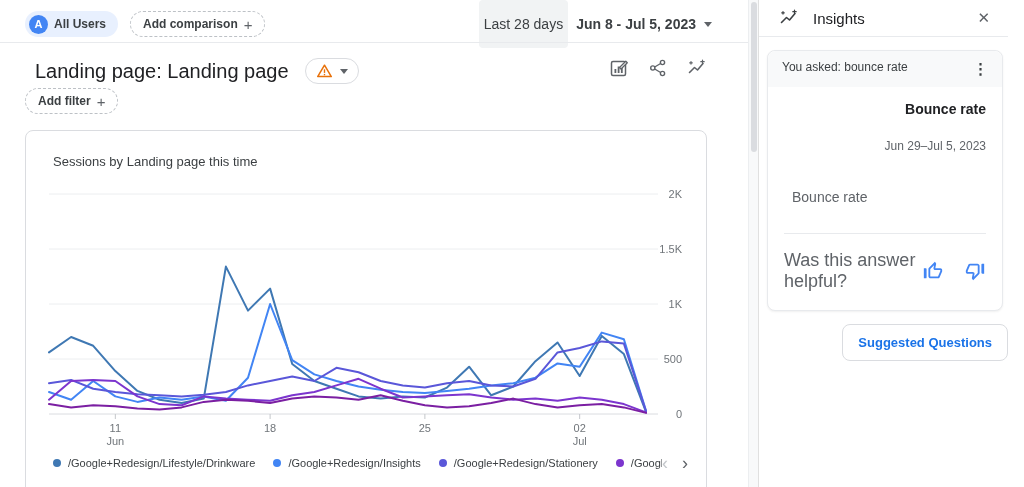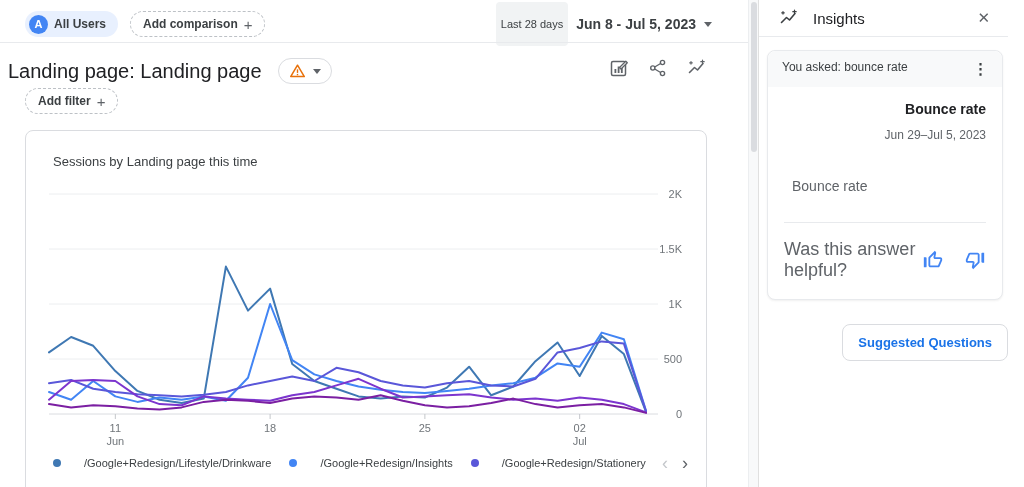--- a/index.html
+++ b/index.html
@@ -8,42 +8,42 @@
   .main { position:absolute; left:0; top:0; width:748px; height:487px; background:#fff; }
 
   
   .topbar { position:absolute; left:25px; right:36px; top:10px; height:28px; display:flex; align-items:center; }
   .chip { display:inline-flex; align-items:center; gap:6px; height:26px; border-radius:14px; padding:0 12px; font-size:12px; color:#3c4043; cursor:pointer; }
   .chip.solid { background:#e8f0fe; padding-left:4px; font-weight:bold; }
   .chip.dashed { border:1px dashed #bdc1c6; background:#fff; margin-left:12px; font-weight:bold; }
   .avatar { width:19px; height:19px; border-radius:50%; background:#4285f4; color:#fff; font-size:11px; font-weight:bold; display:flex; align-items:center; justify-content:center; }
   .plus { font-size:15px; color:#5f6368; font-weight:normal; }
   .date-zone { margin-left:auto; display:flex; align-items:center; gap:8px; cursor:pointer; }
-  .preset { font-size:11px; color:#3c4043; background:#f1f3f4; border-radius:4px; padding:16px 5px; }
+  .preset { font-size:14px; color:#3c4043; background:#f1f3f4; border-radius:4px; padding:16px 5px; }
   .daterange { font-size:14px; font-weight:bold; color:#3c4043; }
   .caret { width:0; height:0; border-left:4px solid transparent; border-right:4px solid transparent; border-top:5px solid #5f6368; display:inline-block; }
   .topdivider { position:absolute; left:0; right:0; top:42px; height:1px; background:#e8eaed; }
 
   
-  .title-row { position:absolute; left:8px; top:56px; height:30px; display:flex; align-items:center; gap:16px; }
+  .title-row { position:absolute; left:35px; top:56px; height:30px; display:flex; align-items:center; gap:16px; }
   .page-title { font-size:20px; color:#202124; }
   .warn-pill { display:inline-flex; align-items:center; gap:7px; border:1px solid #dadce0; border-radius:15px; height:26px; padding:0 10px; cursor:pointer; }
   .toolbar { position:absolute; right:41px; top:58px; display:flex; align-items:center; gap:19px; }
   .tool-btn { width:20px; height:20px; cursor:pointer; display:flex; align-items:center; justify-content:center; }
   .filter-row { position:absolute; left:25px; top:88px; }
 
   
   .card { position:absolute; left:25px; top:130px; width:682px; height:380px; border:1px solid #dadce0; border-radius:8px; background:#fff; }
   .card-title { position:absolute; left:27px; top:23px; font-size:13px; color:#3c4043; }
   .chart-wrap { position:absolute; left:0; top:48px; width:682px; height:270px; }
   svg text.ylab { fill:#70757a; font-size:11px; font-family:"Liberation Sans",sans-serif; }
   svg text.xlab { fill:#70757a; font-size:11px; font-family:"Liberation Sans",sans-serif; }
   .legend-row { position:absolute; left:27px; right:18px; top:322px; height:20px; display:flex; align-items:center; }
   .legend-items { display:flex; align-items:center; gap:18px; overflow:hidden; }
-  .legend-item { display:flex; align-items:center; gap:23px; font-size:11px; color:#3c4043; white-space:nowrap; }
+  .legend-item { display:flex; align-items:center; gap:7px; font-size:11px; color:#3c4043; white-space:nowrap; }
   .legend-dot { width:8px; height:8px; border-radius:50%; flex:none; }
   .legend-label-wrap { position:relative; }
   .legend-item.truncated .legend-label-wrap { max-width:66px; overflow:hidden; }
   .legend-nav { margin-left:auto; display:flex; align-items:center; gap:14px; }
   .chev { font-size:18px; line-height:16px; cursor:pointer; }
   .chev.disabled { color:#c4c7cb; }
   .chev.active { color:#5f6368; }
 
   
   .scrollbar { position:absolute; left:748px; top:0; width:10px; height:487px; background:#f8f9fa; border-left:1px solid #eceef0; }
@@ -53,21 +53,21 @@
   .panel { position:absolute; left:758px; top:0; width:250px; height:487px; background:#fff; border-left:1px solid #e0e0e0; }
   .panel-header { position:absolute; left:0; right:0; top:0; height:37px; display:flex; align-items:center; padding:0 14px 0 20px; border-bottom:1px solid #e8eaed; }
   .panel-title { font-size:15px; color:#202124; margin-left:14px; }
   .close-btn { margin-left:auto; font-size:15px; color:#5f6368; cursor:pointer; padding:2px 4px; }
   .insight-card { position:absolute; left:8px; right:5px; top:50px; border:1px solid #e8eaed; border-radius:8px; background:#fff; box-shadow:0 1px 2px rgba(60,64,67,.08); }
   .ic-header { display:flex; align-items:flex-start; background:#f8f9fa; border-radius:8px 8px 0 0; padding:9px 8px 9px 14px; }
   .ic-header-text { font-size:12px; color:#3c4043; }
   .kebab { margin-left:auto; font-size:15px; color:#3c4043; font-weight:bold; cursor:pointer; padding:0 6px; letter-spacing:0; }
   .ic-body { padding:14px 16px 0 16px;text-align:right; }
   .metric-title { font-size:14px; font-weight:bold; color:#202124; }
-  .metric-dates { font-size:12px; color:#5f6368; margin-top:11px; }
+  .metric-dates { font-size:12px; color:#5f6368; margin-top:22px; }
   .metric-row { display:flex; align-items:baseline; margin-top:36px; padding:0 6px 0 8px; }
   .metric-label { font-size:14px; color:#5f6368; }
   .metric-value { margin-left:auto; font-size:28px; color:#202124; }
   .ic-divider { height:1px; background:#e8eaed; margin-top:28px; }
   .ic-footer { display:flex; align-items:center; padding:16px 16px 18px 16px; }
   .feedback-text { font-size:18px; color:#5f6368; }
   .thumbs { margin-left:auto; display:flex; align-items:center; gap:20px; }
   .thumb { width:22px; height:22px; cursor:pointer; }
   .suggested-wrap { position:absolute; left:0; right:0; top:324px; display:flex; justify-content:flex-end; }
   .suggested-btn { background:#fff; border:1px solid #dadce0; border-radius:8px; padding:10px 15px; font-size:13px; font-weight:bold; color:#1a73e8; cursor:pointer; font-family:"Liberation Sans",sans-serif; }

